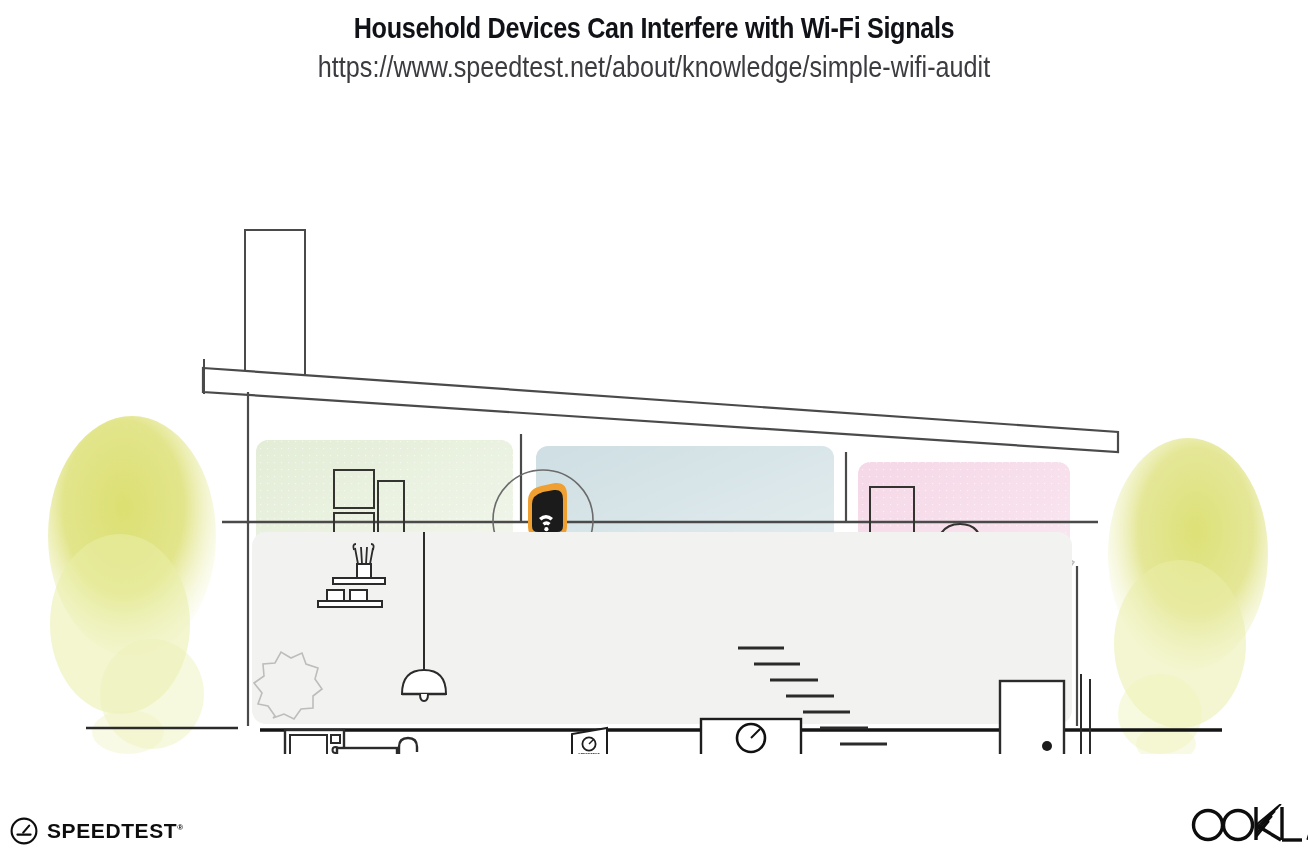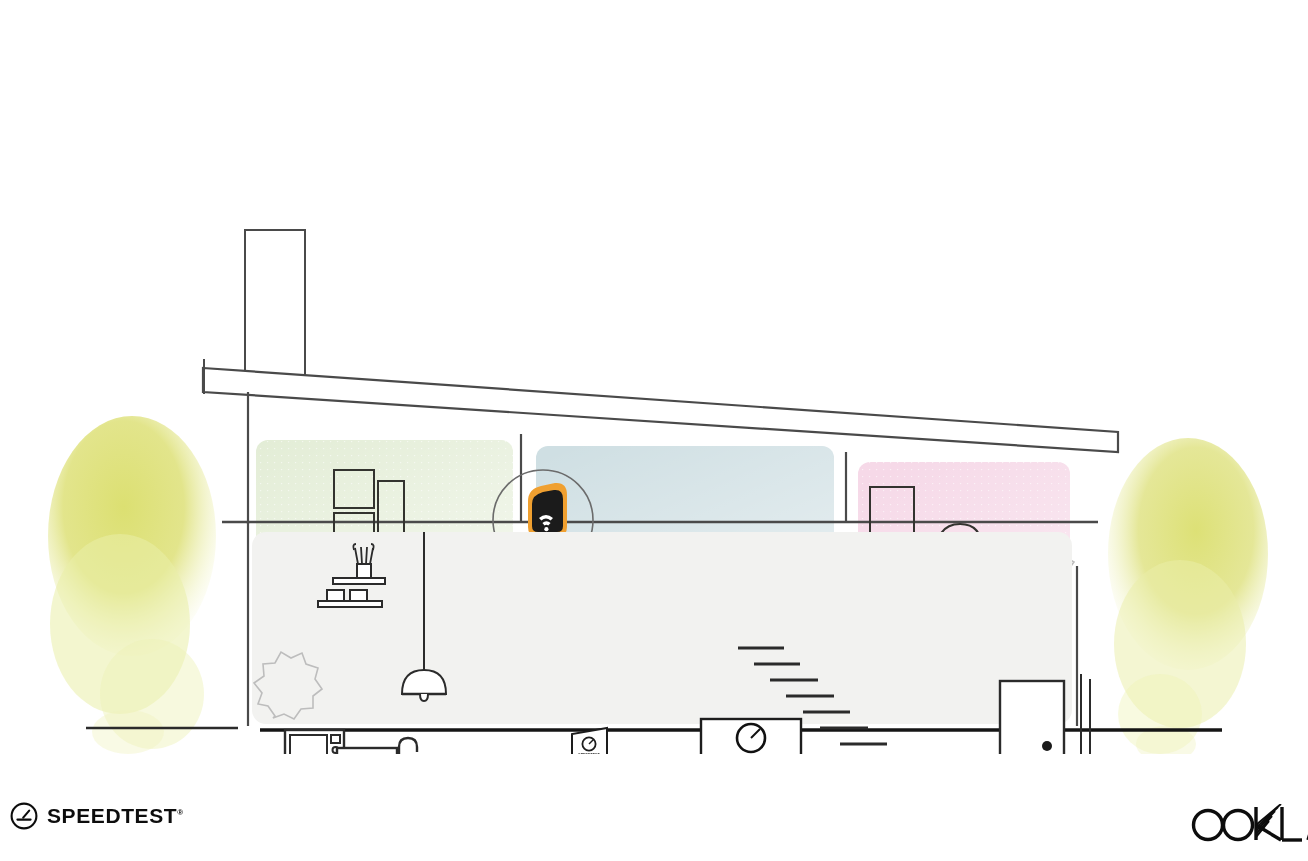--- a/index.html
+++ b/index.html
@@ -61,21 +61,21 @@
   .footer {
     position: absolute;
     left: 0;
     top: 790px;
     width: 1308px;
     height: 71px;
   }
   .speedtest-logo {
     position: absolute;
     left: 10px;
-    top: 12px;
+    top: 27px;
     display: flex;
     align-items: center;
     gap: 9px;
   }
   .speedtest-wordmark {
     font-family: "Liberation Sans", sans-serif;
     font-weight: bold;
     font-size: 21px;
     letter-spacing: 0.6px;
     color: #0d0d0d;
@@ -90,20 +90,24 @@
     position: absolute;
     right: -6px;
     top: 14px;
   }
 </style>
 </head>
 <body>
 
 <div id="root">
 
+  <div class="header">
+    <div class="title">Household Devices Can Interfere with Wi-Fi Signals</div>
+    <div class="subtitle">https://www.speedtest.net/about/knowledge/simple-wifi-audit</div>
+  </div>
 
   <div class="stage">
     <svg width="1308" height="650" viewBox="0 0 1308 650" xmlns="http://www.w3.org/2000/svg">
       <defs>
         <pattern id="dots" width="7" height="7" patternUnits="userSpaceOnUse">
           <circle cx="1.6" cy="1.6" r="0.7" fill="#ffffff" opacity="0.65"></circle>
         </pattern>
         <radialGradient id="foliageL" cx="45%" cy="38%" r="62%">
           <stop offset="0%" stop-color="#dade6a" stop-opacity="0.95"></stop>
           <stop offset="58%" stop-color="#dcdf72" stop-opacity="0.82"></stop>

